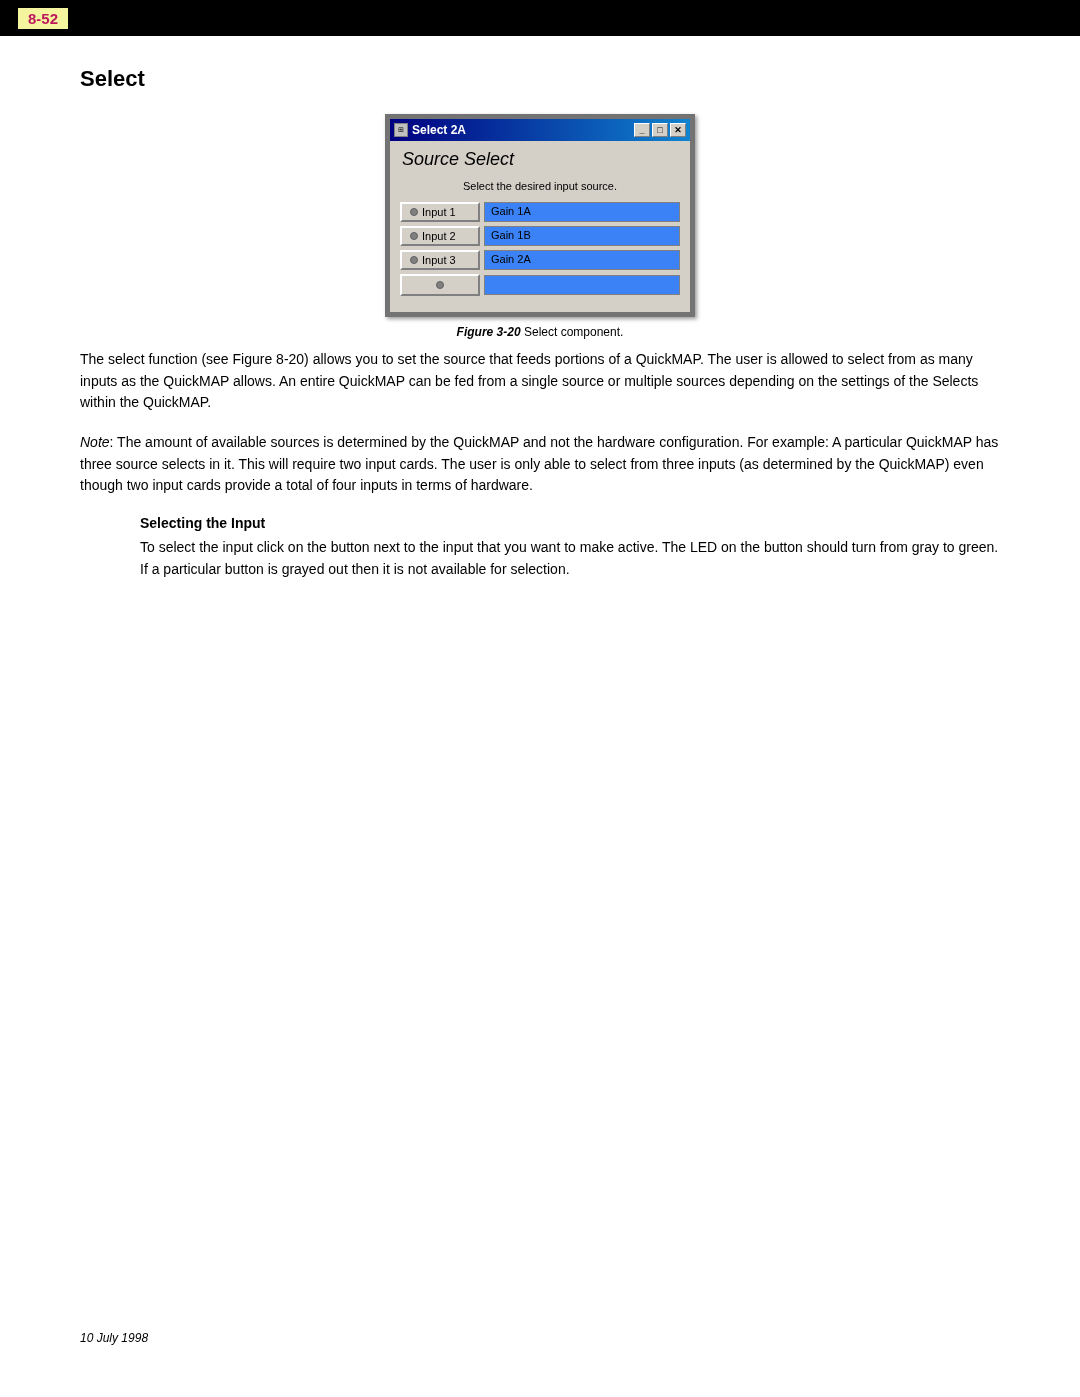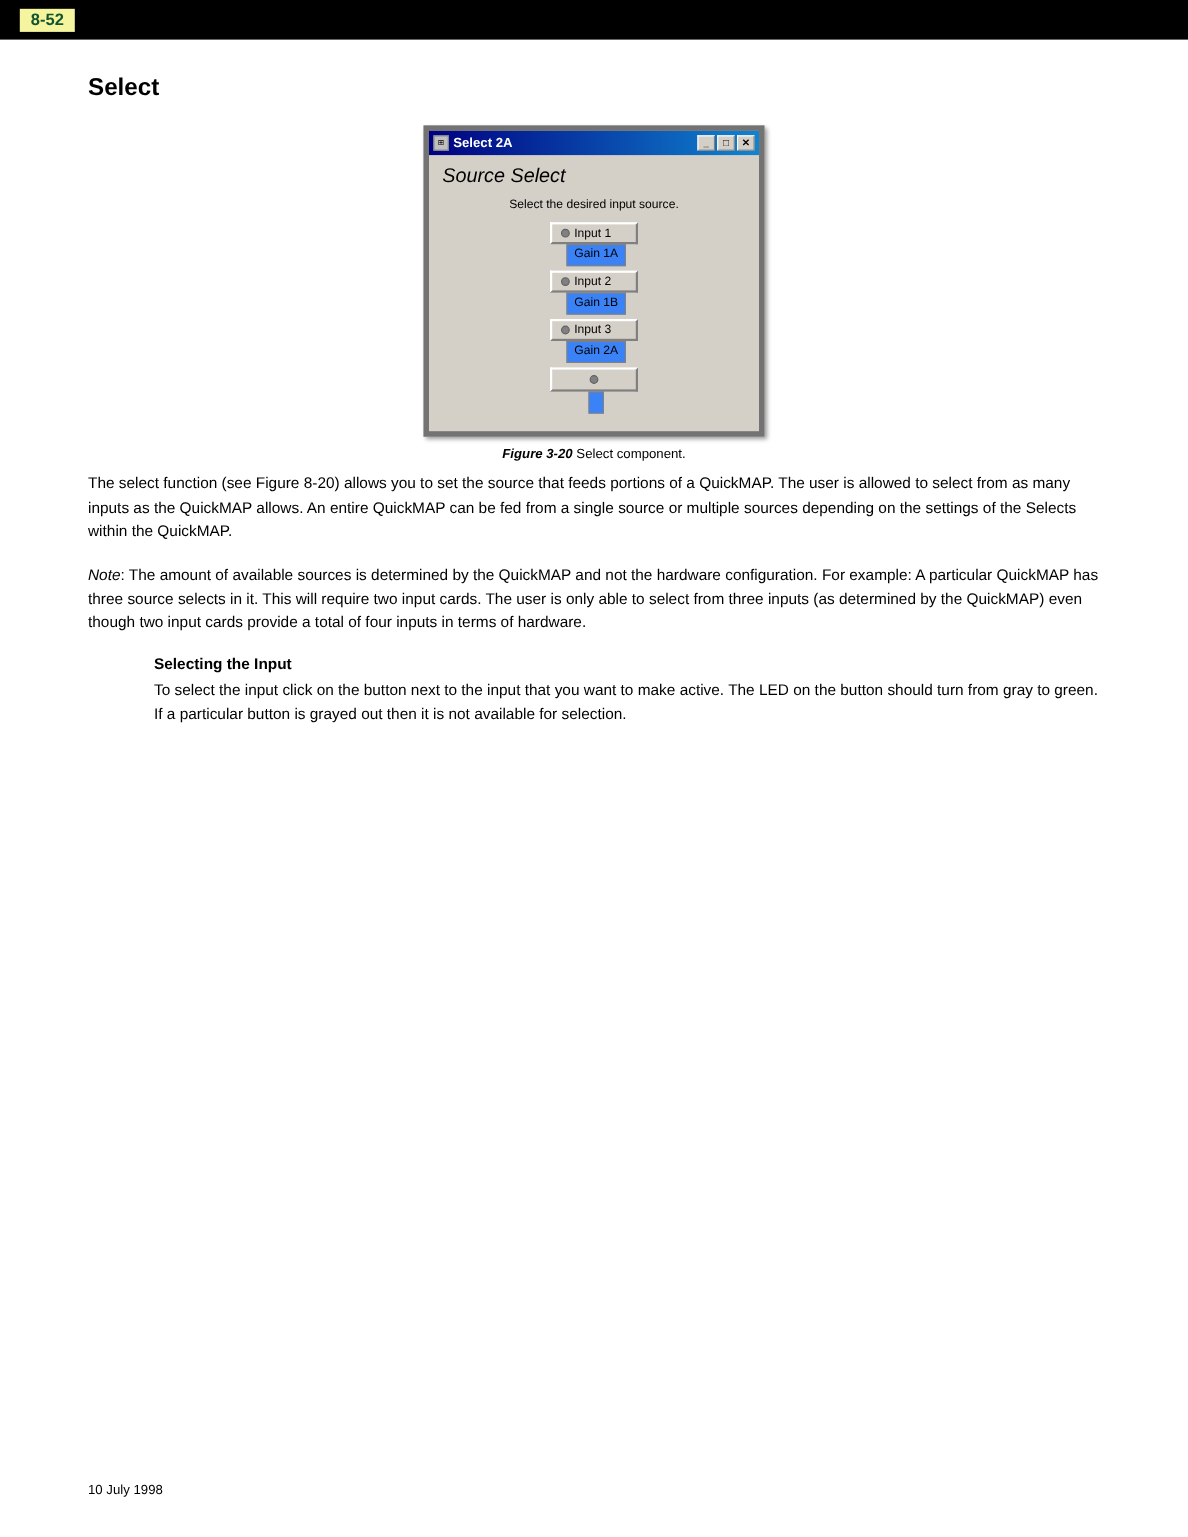--- a/index.html
+++ b/index.html
@@ -18,21 +18,21 @@
     .top-bar {
       background: #000000;
       height: 36px;
       display: flex;
       align-items: center;
       padding-left: 18px;
     }
 
     .page-number {
       background: #f5f5a0;
-      color: #14532d;
+      color: #be185d;
       font-weight: bold;
       font-size: 15px;
       padding: 2px 10px;
     }
 
     
     .content {
       padding: 30px 80px 60px 80px;
     }
 
@@ -128,21 +128,20 @@
       font-size: 11px;
       text-align: center;
       margin-bottom: 10px;
       color: #000000;
     }
 
     .input-row {
       display: flex;
       margin-bottom: 4px;
       align-items: center;
-      flex-direction: column;
     }
 
     .input-btn {
       background: #d4d0c8;
       border: 2px solid;
       border-top-color: #ffffff;
       border-left-color: #ffffff;
       border-right-color: #808080;
       border-bottom-color: #808080;
       padding: 2px 8px;
@@ -222,24 +221,25 @@
     .subheading {
       font-size: 14px;
       font-weight: bold;
       margin-bottom: 6px;
       margin-top: 8px;
     }
 
     
     .footer {
       position: absolute;
-      bottom: 36px;
+      bottom: 52px;
       left: 80px;
       font-size: 12px;
       color: #000000;
+      font-style: italic;
     }
 
     .indented-section {
       padding-left: 60px;
     }
   </style>
 </head>
 <body>
 
 <div class="top-bar">

